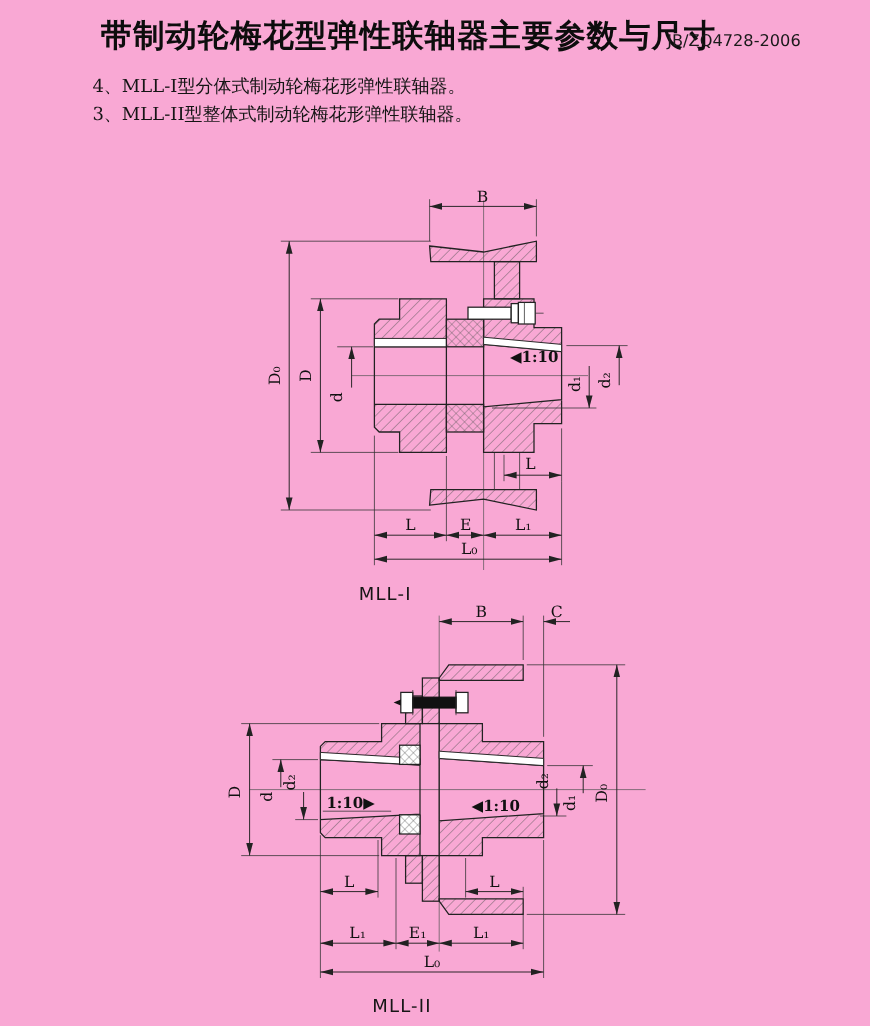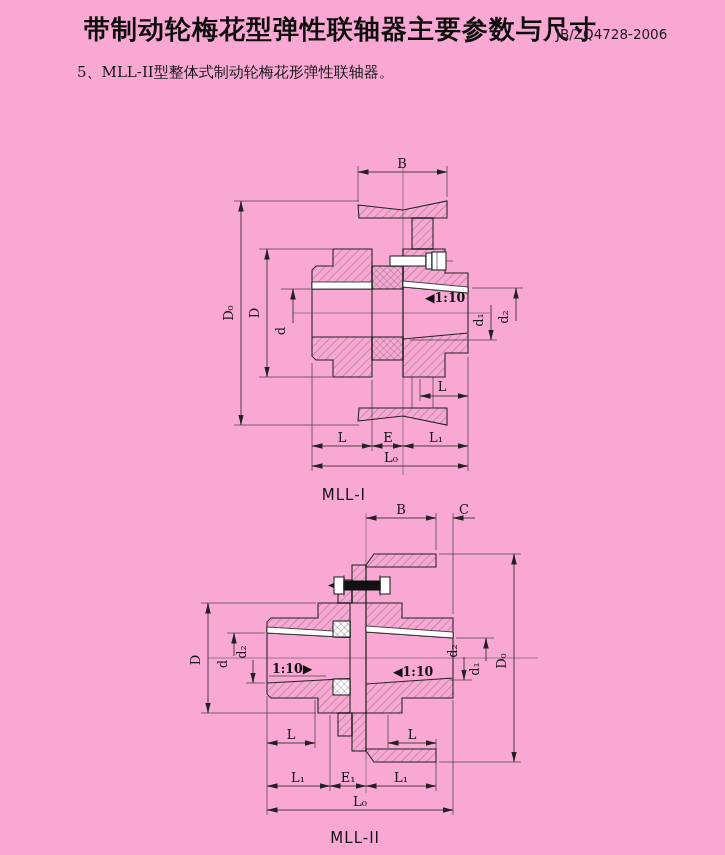--- a/index.html
+++ b/index.html
@@ -4,21 +4,21 @@
 <style>
   html,body{margin:0;padding:0;background:#e8e8e8;}
   .page{position:relative;width:725px;height:855px;background:#f9a8d4;overflow:hidden;
         font-family:"Liberation Sans",sans-serif;color:#111;}
   .title{position:absolute;left:84px;top:12px;font-size:26px;font-weight:700;
          letter-spacing:1px;color:#0d0d0d;font-family:"DejaVu Sans",sans-serif;}
   .standards{position:absolute;left:556px;top:24px;width:132px;text-align:left;
              font-size:13.5px;line-height:21px;font-family:"DejaVu Sans",sans-serif;color:#1a1a1a;}
   .notes{position:absolute;left:77px;top:61px;font-size:15px;line-height:23px;
          font-family:"DejaVu Serif",serif;color:#151515;}
-  .caption{position:absolute;width:90px;text-align:right;font-size:15px;letter-spacing:1px;
+  .caption{position:absolute;width:90px;text-align:center;font-size:15px;letter-spacing:1px;
            font-family:"DejaVu Sans",sans-serif;color:#151515;}
   #cap1{left:276px;top:486px;}
   #cap2{left:290px;top:829px;}
   svg{position:absolute;overflow:visible;}
   #svg1{left:175px;top:153px;}
   #svg2{left:150px;top:503px;}
   .pt{stroke:#222;stroke-width:1.05;}
   .ol{fill:#fff;stroke:#222;stroke-width:1.05;}
   .kw{fill:#fff;stroke:#222;stroke-width:0.8;}
   .thin{stroke:#333;stroke-width:0.65;fill:none;}
@@ -30,21 +30,22 @@
 </head>
 <body>
 
 <div class="page">
 
   <div class="title">带制动轮梅花型弹性联轴器主要参数与尺寸</div>
   <div class="standards">
     <div>JB/ZQ4728-2006</div>
   </div>
   <div class="notes">
-    <div>5、MLL-II型整体式制动轮梅花形弹性联轴器。</div>
+    <div>4、MLL-I型分体式制动轮梅花形弹性联轴器。</div>
+    <div>3、MLL-II型整体式制动轮梅花形弹性联轴器。</div>
   </div>
 
   <svg id="svg1" width="390" height="332" viewBox="0 0 390 332">
     <defs>
       <pattern id="h1a" patternUnits="userSpaceOnUse" width="6" height="6" patternTransform="rotate(45)">
         <line x1="0" y1="0" x2="0" y2="6" stroke="#555" stroke-width="0.7"></line>
       </pattern>
       <pattern id="h2a" patternUnits="userSpaceOnUse" width="5" height="5" patternTransform="rotate(45)">
         <path d="M0,0H5M0,0V5" stroke="#555" stroke-width="0.6" fill="none"></path>
       </pattern>

